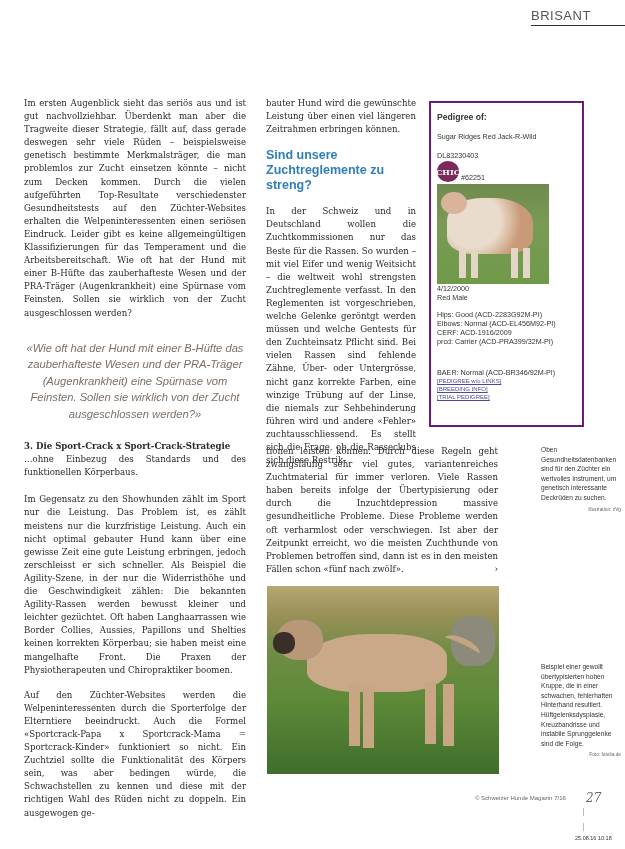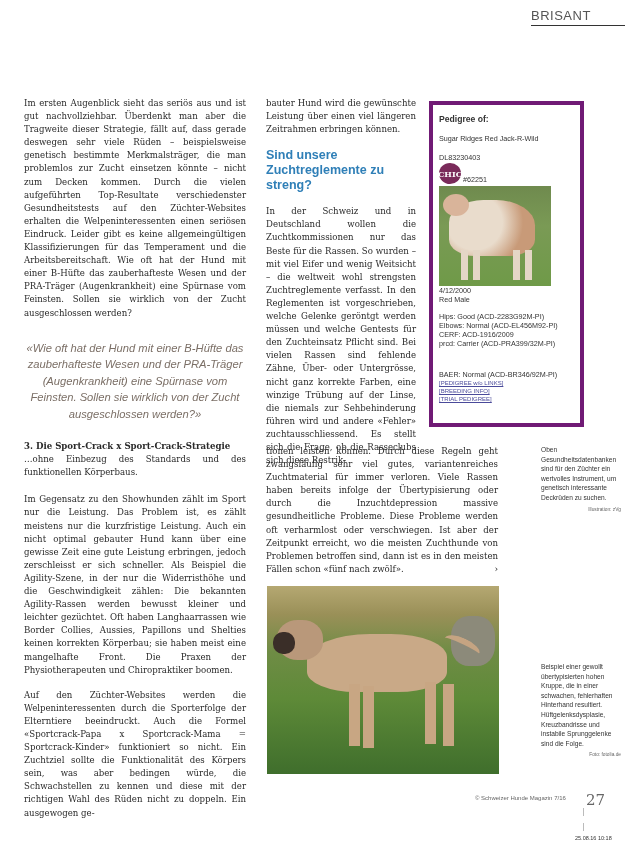--- a/index.html
+++ b/index.html
@@ -9,21 +9,21 @@
   .col p { margin:0 0 12px 0; }
   .col1 { left:24px; top:97px; width:222px; }
   .col2 { left:266px; top:97px; width:150px; }
   .pull-quote { font-family:"Liberation Sans", sans-serif; font-style:italic; font-size:11.2px; line-height:16.5px; color:#7b6f66; text-align:center; margin:20px 0 18px 0 !important; }
   .section-head { font-weight:bold; margin:0 !important; }
   .subhead { margin:0 0 14px 0 !important; }
   .h2 { font-family:"Liberation Sans", sans-serif; font-weight:bold; font-size:12.5px; line-height:15px; color:#2f7fb7; margin:10px 0 12px 0 !important; text-align:left; }
   .wide { position:absolute; left:266px; top:445px; width:232px; font-size:8.6px; line-height:13.1px; text-align:justify; }
   .wide p { margin:0; }
   .arrow { position:absolute; right:0; bottom:0; font-size:9px; }
-  .pedigree { position:absolute; left:429px; top:101px; width:155px; height:326px; border:4px solid #701a75; background:#fff; font-family:"Liberation Sans", sans-serif; font-size:7.2px; color:#333; padding:0 6px; box-sizing:border-box; }
+  .pedigree { position:absolute; left:429px; top:101px; width:155px; height:326px; border:2px solid #701a75; background:#fff; font-family:"Liberation Sans", sans-serif; font-size:7.2px; color:#333; padding:0 6px; box-sizing:border-box; }
   .ped-title { font-weight:bold; font-size:8.6px; margin-top:9px; }
   .ped-name { margin-top:10px; }
   .ped-reg { margin-top:10px; }
   .chic-row { display:flex; align-items:flex-end; gap:2px; margin-top:1px; }
   .chic { width:22px; height:21px; border-radius:50%; background:#7a2a5a; color:#fff; font-size:8px; font-weight:bold; display:flex; align-items:center; justify-content:center; font-family:"DejaVu Serif", serif; }
   .ped-photo { width:112px; height:100px; margin-top:2px; background:linear-gradient(180deg,#6f8a4e 0%,#7a9a55 40%,#6f9a48 100%); position:relative; overflow:hidden; }
   .ped-photo .dog { position:absolute; left:10px; top:14px; width:86px; height:56px; background:radial-gradient(circle at 30% 40%,#e9dccc 0 40%,#c89a78 70%); border-radius:40% 45% 30% 30%; }
   .ped-photo .head { position:absolute; left:4px; top:8px; width:26px; height:22px; background:#d9b49a; border-radius:50%; }
   .ped-photo .leg { position:absolute; bottom:6px; width:7px; height:30px; background:#e4d6c6; }
   .ped-lines div { line-height:9px; }
@@ -33,21 +33,21 @@
   .cap1 { left:541px; top:445px; width:80px; }
   .cap2 { left:541px; top:662px; width:80px; }
   .photo-main { position:absolute; left:267px; top:586px; width:232px; height:188px; overflow:hidden; background:linear-gradient(180deg,#b5a872 0%,#9a9058 15%,#6f8c45 35%,#5e8a38 60%,#3f6e2c 100%); }
   .photo-main .rock { position:absolute; right:4px; top:30px; width:44px; height:50px; background:#8c8a7a; border-radius:40%; }
   .photo-main .body { position:absolute; left:40px; top:48px; width:140px; height:58px; background:#c9a987; border-radius:45% 40% 35% 35%; }
   .photo-main .head { position:absolute; left:10px; top:34px; width:46px; height:40px; background:#b9987a; border-radius:45%; }
   .photo-main .muzzle { position:absolute; left:6px; top:46px; width:22px; height:22px; background:#3a2e28; border-radius:45%; }
   .photo-main .tail { position:absolute; left:176px; top:52px; width:38px; height:10px; border-top:6px solid #c5a482; border-radius:50%; transform:rotate(25deg); }
   .photo-main .leg { position:absolute; width:11px; height:62px; background:#c8a683; }
   .footer { position:absolute; left:475px; top:795px; font-family:"Liberation Sans", sans-serif; font-size:6px; color:#666; }
-  .page-num { position:absolute; left:586px; top:791px; font-family:"DejaVu Serif", serif; font-size:15px; color:#666; }
+  .page-num { position:absolute; left:586px; top:791px; font-family:"DejaVu Serif", serif; font-size:12px; color:#666; font-style:italic; }
   .timestamp { position:absolute; left:575px; top:835px; font-family:"Liberation Sans", sans-serif; font-size:5.5px; color:#333; }
   .tick { position:absolute; width:1px; background:#bbb; }
 </style>
 </head>
 <body>
 
 <div class="header-label">BRISANT</div>
 
 <div class="col col1">
   <p>Im ersten Augenblick sieht das seriös aus und ist gut nachvollziehbar. Überdenkt man aber die Tragweite dieser Strategie, fällt auf, dass gerade deswegen sehr viele Rüden – beispielsweise genetisch bestimmte Merkmalsträger, die man problemlos zur Zucht einsetzen könnte – nicht zum Decken kommen. Durch die vielen aufgeführten Top-Resultate verschiedenster Gesundheitstests auf den Züchter-Websites erhalten die Welpeninteressenten einen seriösen Eindruck. Leider gibt es keine allgemeingültigen Klassifizierungen für das Temperament und die Arbeitsbereitschaft. Wie oft hat der Hund mit einer B-Hüfte das zauberhafteste Wesen und der PRA-Träger (Augenkrankheit) eine Spürnase vom Feinsten. Sollen sie wirklich von der Zucht ausgeschlossen werden?</p>

